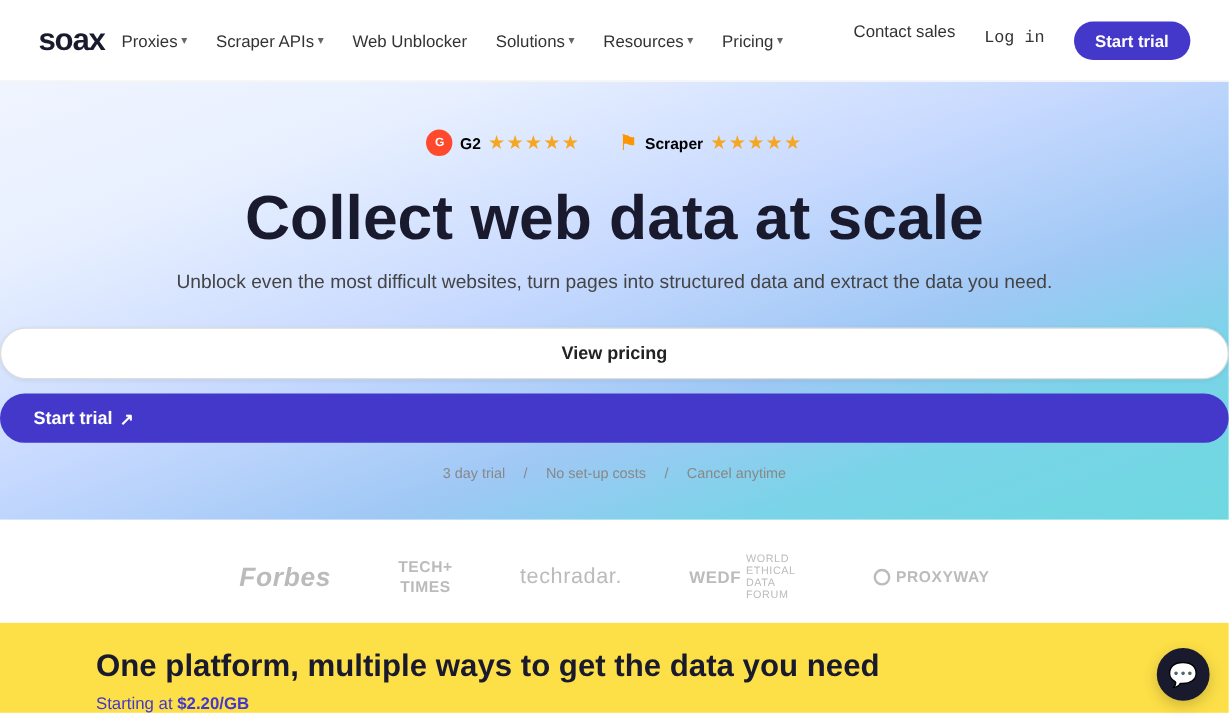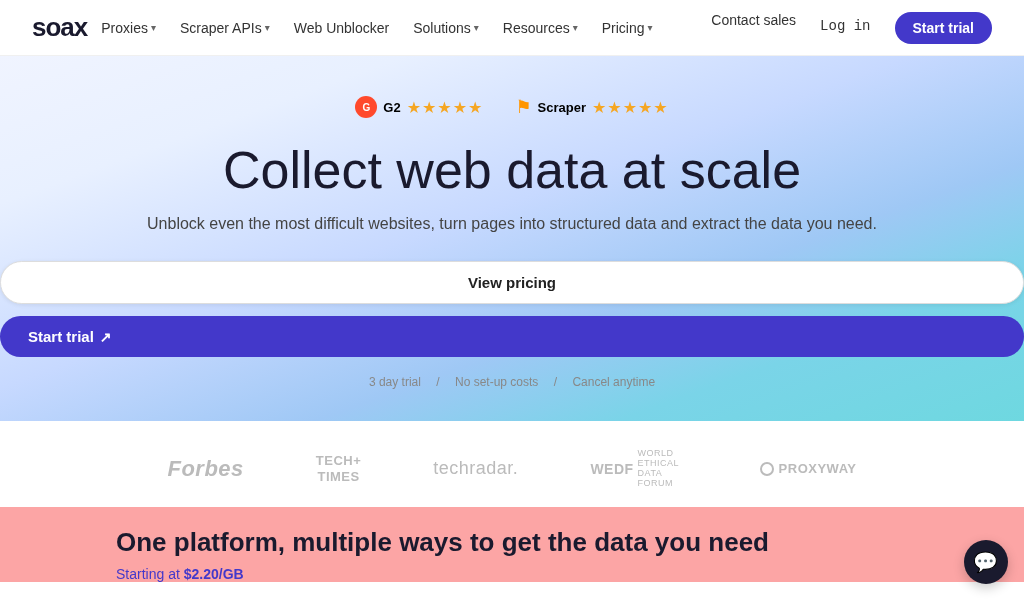--- a/index.html
+++ b/index.html
@@ -1,21 +1,21 @@
 <!DOCTYPE html>
 <html><head>
   <meta charset="utf-8">
   <style>
     * { margin: 0; padding: 0; box-sizing: border-box; }
     body { font-family: -apple-system, BlinkMacSystemFont, 'Segoe UI', sans-serif; width: 1024px; height: 600px; overflow: hidden; background: #fff; }
 
     
     nav {
       display: flex; align-items: center; justify-content: space-between;
-      padding: 0 32px; height: 56px; background: #fff;
+      padding: 0 32px; height: 68px; background: #fff;
       border-bottom: 1px solid #f0f0f0; position: relative; z-index: 10;
     }
     .nav-logo { font-size: 26px; font-weight: 900; color: #1a1a2e; letter-spacing: -1px; }
     .nav-left { display: flex; align-items: center; gap: 4px; }
     .nav-item {
       display: flex; align-items: center; gap: 3px;
       font-size: 14px; color: #333; padding: 6px 10px;
       cursor: pointer; border-radius: 6px; white-space: nowrap;
     }
     .chevron { font-size: 10px; color: #666; }
@@ -37,21 +37,21 @@
     .ratings { display: flex; justify-content: center; gap: 32px; margin-bottom: 24px; }
     .rating-item { display: flex; align-items: center; gap: 6px; }
     .rating-logo { font-size: 13px; font-weight: 700; }
     .g2-badge {
       background: #ff492c; color: #fff; border-radius: 50%; width: 22px; height: 22px;
       display: flex; align-items: center; justify-content: center; font-size: 10px; font-weight: 700;
     }
     .stars { color: #f5a623; font-size: 16px; letter-spacing: 1px; }
     .capterra-flag { color: #ff9500; font-size: 18px; }
 
-    .hero-title { font-size: 52px; font-weight: 400; color: #1a1a2e; line-height: 1.1; margin-bottom: 16px; }
+    .hero-title { font-size: 52px; font-weight: 700; color: #1a1a2e; line-height: 1.1; margin-bottom: 16px; }
     .hero-sub { font-size: 16px; color: #444; margin-bottom: 28px; }
 
     .hero-buttons { display: flex; justify-content: center; gap: 12px; margin-bottom: 18px; flex-direction: column; }
     .view-pricing-btn {
       background: #fff; color: #222; border: 1.5px solid #ddd;
       border-radius: 28px; padding: 12px 28px; font-size: 15px; font-weight: 600;
       cursor: pointer; box-shadow: 0 1px 4px rgba(0,0,0,0.08);
     }
     .start-trial-btn {
       background: #4338ca; color: #fff; border: none;
@@ -59,21 +59,21 @@
       cursor: pointer; display: flex; align-items: center; gap: 6px;
     }
     .arrow-icon { font-size: 14px; }
 
     .hero-footnote { font-size: 12px; color: #888; }
     .hero-footnote span { margin: 0 6px; }
 
     
     .logos-section {
       background: #fff; padding: 28px 0 18px;
-      display: flex; justify-content: center; align-items: center; gap: 72px;
+      display: flex; justify-content: center; align-items: center; gap: 56px;
     }
     .logo-item { color: #bbb; font-size: 15px; font-weight: 700; letter-spacing: 0.5px; }
     .logo-forbes { font-size: 22px; font-style: italic; }
     .logo-tech { font-size: 13px; font-weight: 800; line-height: 1.2; text-align: center; }
     .logo-techradar { font-size: 18px; font-weight: 400; }
     .logo-wedf { font-size: 14px; font-weight: 800; display: flex; align-items: center; gap: 4px; }
     .logo-proxyway { font-size: 13px; font-weight: 700; display: flex; align-items: center; gap: 5px; }
     .proxyway-icon { width: 14px; height: 14px; border: 2px solid #bbb; border-radius: 50%; display: inline-block; }
     .platform-title { font-size: 26px; font-weight: 800; color: #1a1a2e; margin-bottom: 4px; }
 
@@ -163,21 +163,21 @@
   <div class="logo-item logo-wedf">
     <span>WEDF</span>
     <span style="font-size:9px; font-weight:400; color:#bbb; max-width:50px; line-height:1.1;">WORLD ETHICAL DATA FORUM</span>
   </div>
   <div class="logo-item logo-proxyway">
     <span class="proxyway-icon"></span>
     <span>PROXYWAY</span>
   </div>
 </div>
 
-<div style="position:relative; background:#fca5a5; padding: 20px 116px 0;">
+<div style="position:relative; background:#fde047; padding: 20px 80px 0;">
   <div class="platform-title">One platform, multiple ways to get the data you need</div>
   <div style="font-size:14px; color:#4338ca; margin-top: 8px;">
     <span>Starting at </span><span style="font-weight:700;">$2.20/GB</span>
   </div>
 </div>
 
 <div class="chat-widget">
   <span>💬</span>
 </div>
 

